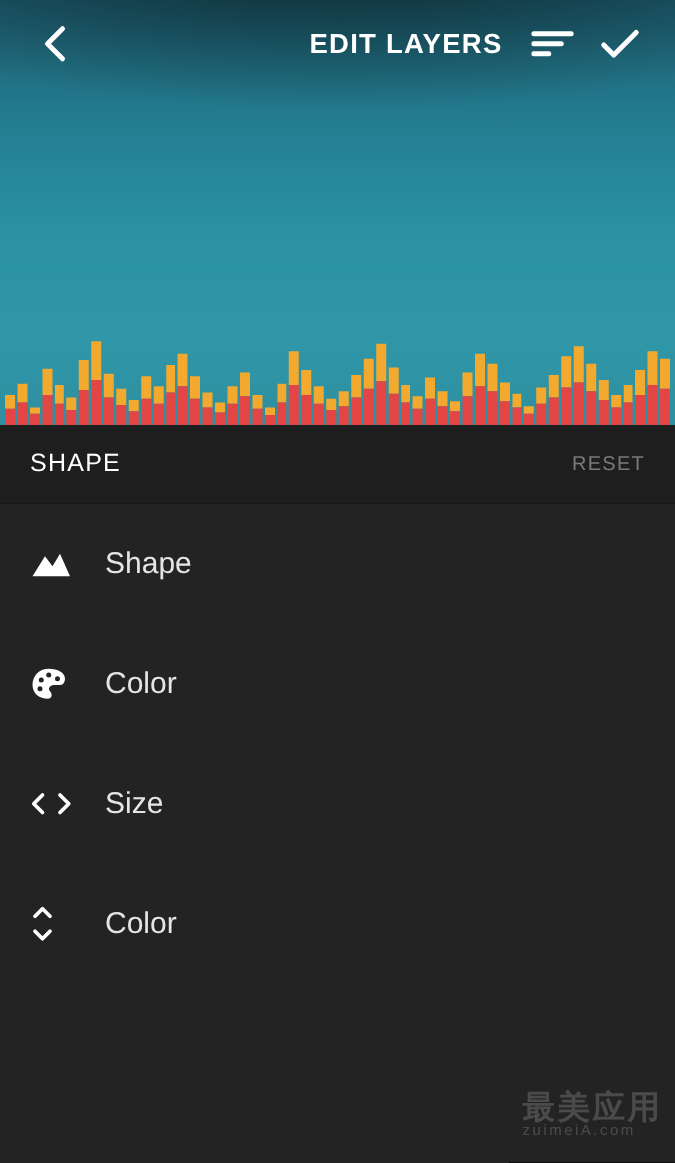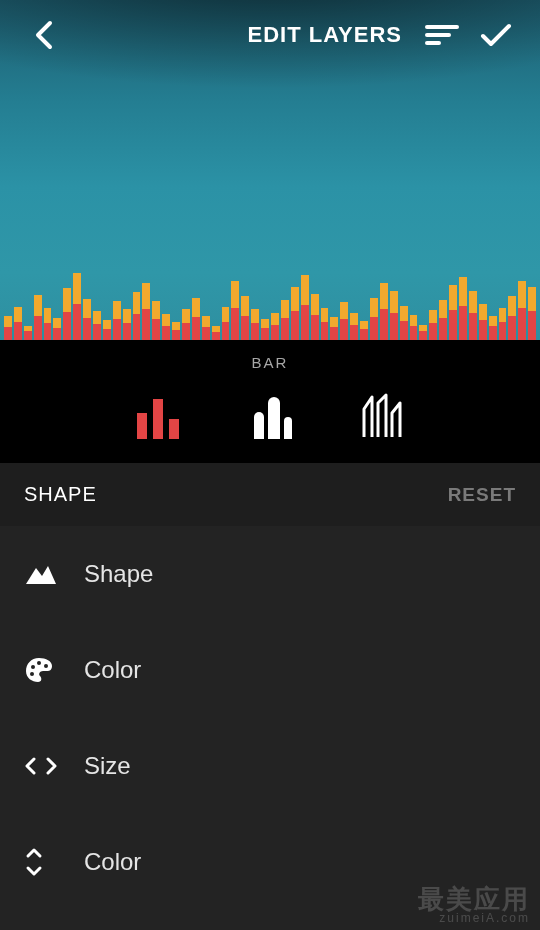--- a/index.html
+++ b/index.html
@@ -22,30 +22,30 @@
 
   
   .strip { background: #000; padding: 14px 0 24px; }
   .strip-label { text-align: center; color: #a6a6a6; font-size: 15px; letter-spacing: 2px; margin-bottom: 14px; }
   .strip-icons { display: flex; justify-content: center; align-items: flex-end; gap: 58px; height: 54px; }
   .shape-opt { width: 54px; height: 48px; display: flex; align-items: flex-end; justify-content: center; }
 
   
   .section-hdr { background: #1e1e1e; display: flex; align-items: center; justify-content: space-between; padding: 20px 24px; }
   .section-hdr .lbl { color: #fff; font-size: 20px; letter-spacing: 1px; font-weight: 500; }
-  .section-hdr .reset { color: #7a7a7a; font-size: 19px; letter-spacing: 1px; font-weight: 700; }
+  .section-hdr .reset { color: #7a7a7a; font-size: 16px; letter-spacing: 1px; font-weight: 400; }
 
   
   .list { background: #232323; flex: 1; }
   .row { display: flex; align-items: center; height: 96px; padding: 0 24px; }
   .row .ricon { width: 60px; display: flex; align-items: center; justify-content: flex-start; }
   .row .rlabel { color: #e5e5e5; font-size: 24px; }
 
   
-  .watermark { position: absolute; right: 10px; bottom: 6px; color: rgba(255,255,255,0.18); font-size: 26px; letter-spacing: 2px; font-weight: 600; line-height: 1; text-align: right; pointer-events: none; }
+  .watermark { position: absolute; right: 10px; bottom: 20px; color: rgba(255,255,255,0.18); font-size: 26px; letter-spacing: 2px; font-weight: 600; line-height: 1; text-align: left; pointer-events: none; }
   .watermark small { display: block; font-size: 12px; letter-spacing: 2px; font-weight: 400; }
 </style>
 </head>
 <body>
 
 <div class="screen">
 
   <div class="preview">
     <div class="header">
       <div class="icon-btn">
@@ -280,46 +280,20 @@
           <div class="seg-top" style="height: 27px;"></div>
           <div class="seg-bot" style="height: 32px;"></div>
         </div>
         <div class="bar">
           <div class="seg-top" style="height: 24px;"></div>
           <div class="seg-bot" style="height: 29px;"></div>
         </div>
       </div>
   </div>
 
-  <div class="strip">
-    <div class="strip-label">BAR</div>
-    <div class="strip-icons">
-      <div class="shape-opt">
-        <svg width="48" height="44" viewBox="0 0 48 44">
-            <rect x="3" y="18" width="10" height="26" fill="#e34545"></rect>
-            <rect x="19" y="4" width="10" height="40" fill="#e34545"></rect>
-            <rect x="35" y="24" width="10" height="20" fill="#e34545"></rect>
-          </svg>
-      </div>
-      <div class="shape-opt">
-        <svg width="48" height="44" viewBox="0 0 48 44">
-            <path d="M8 44 V22 a5 5 0 0 1 10 0 V44 Z" fill="#fff"></path>
-            <path d="M22 44 V8 a6 6 0 0 1 12 0 V44 Z" fill="#fff"></path>
-            <path d="M38 44 V26 a4 4 0 0 1 8 0 V44 Z" fill="#fff"></path>
-          </svg>
-      </div>
-      <div class="shape-opt">
-        <svg width="48" height="46" viewBox="0 0 48 46">
-            <path d="M6 44 V16 L14 4 V44" fill="none" stroke="#fff" stroke-width="3" stroke-linejoin="round"></path>
-            <path d="M20 44 V10 L28 2 V44" fill="none" stroke="#fff" stroke-width="3" stroke-linejoin="round"></path>
-            <path d="M34 44 V20 L42 10 V44" fill="none" stroke="#fff" stroke-width="3" stroke-linejoin="round"></path>
-          </svg>
-      </div>
-    </div>
-  </div>
 
   <div class="section-hdr">
     <span class="lbl">SHAPE</span>
     <span class="reset">RESET</span>
   </div>
 
   <div class="list">
 
     <div class="row">
       <span class="ricon">

